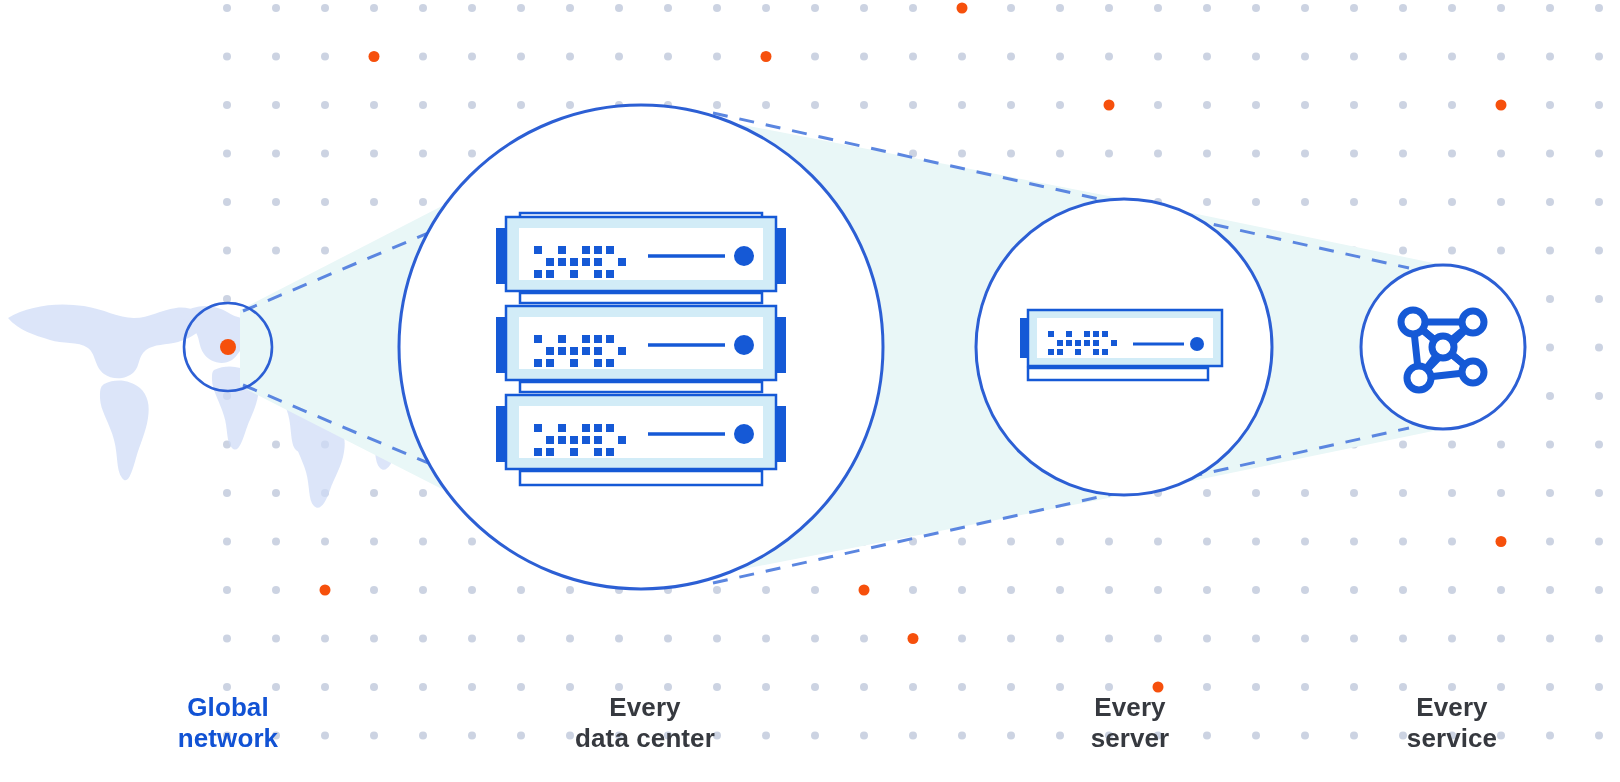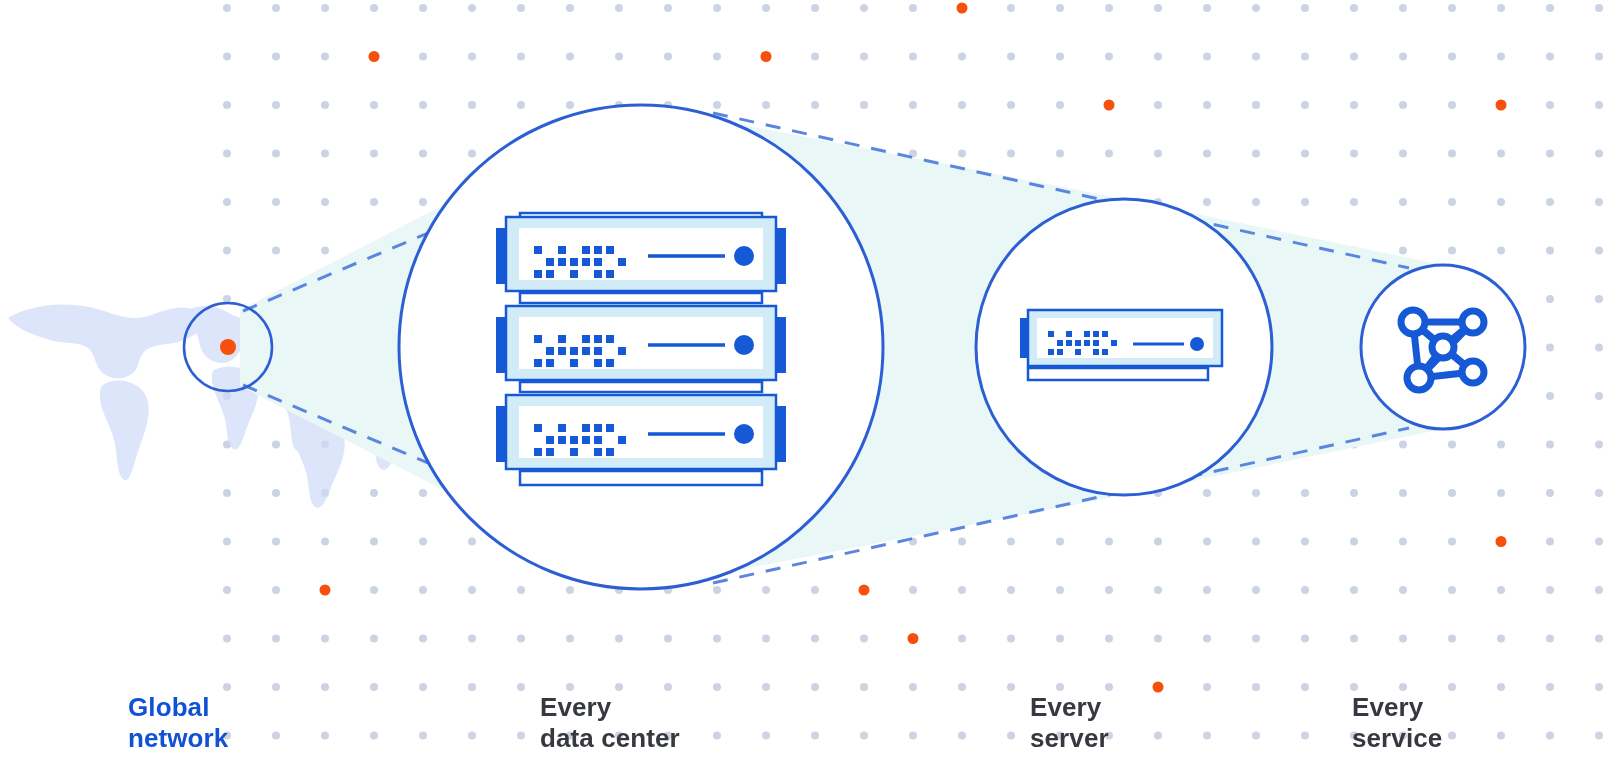--- a/index.html
+++ b/index.html
@@ -8,20 +8,21 @@
     background:#ffffff;
     font-family:"Liberation Sans","DejaVu Sans",sans-serif;
     overflow:hidden;
     position:relative;
   }
   #stage{position:absolute;inset:0;width:1620px;height:782px;}
   #stage svg{display:block;width:1620px;height:782px;}
 
   .label{
     position:absolute;
+    text-align:center;
     font-size:26px;
     line-height:1.18;
     font-weight:700;
     color:#36393f;
     letter-spacing:.1px;
     white-space:pre-line;
     user-select:none;
   }
   .label.accent{color:#1152d4;}
   #lbl-global{left:128px;top:692px;width:200px;}

